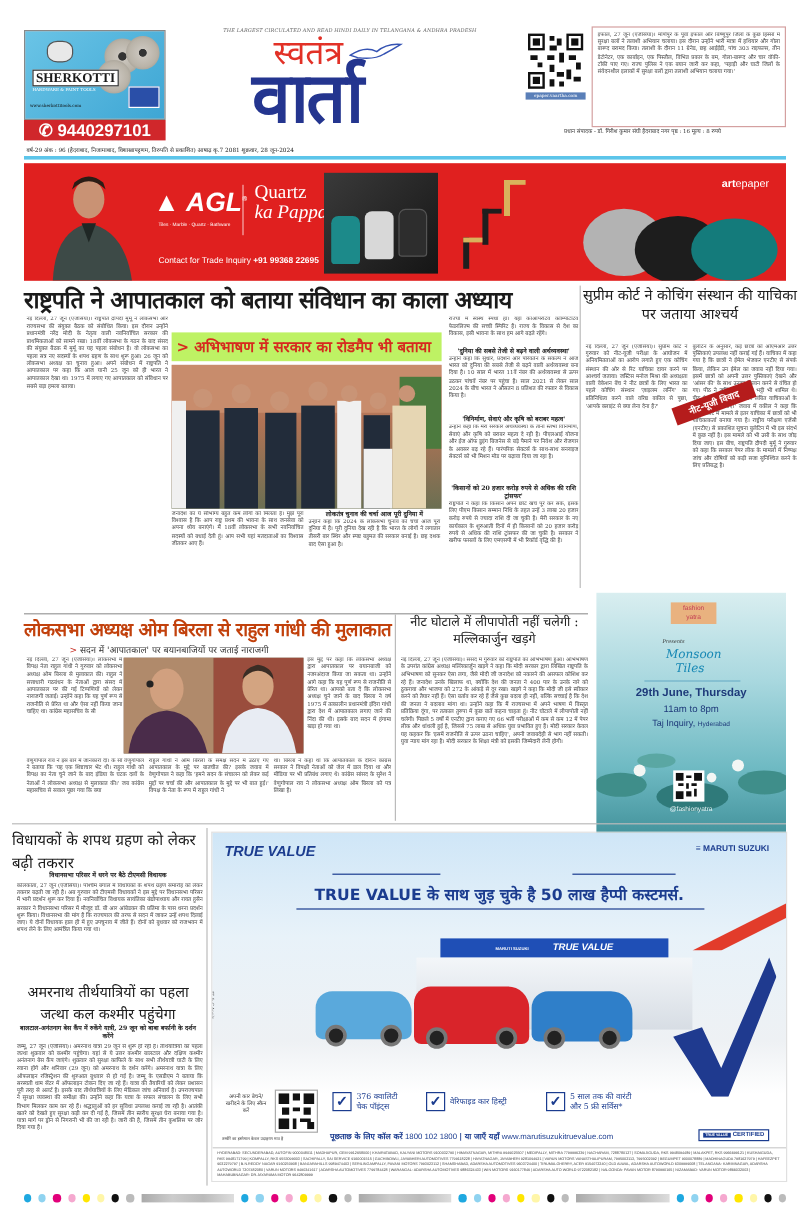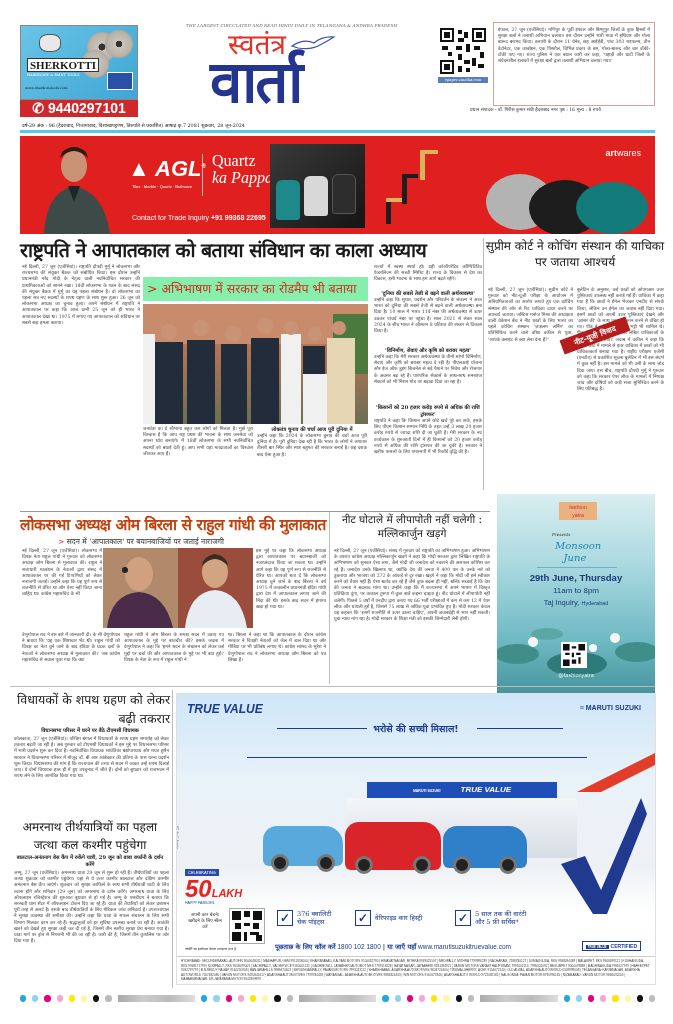--- a/index.html
+++ b/index.html
@@ -35,21 +35,21 @@
 #agl-sep{position:absolute;left:182px;top:18px;width:1px;height:42px;background:#f6b0b0}
 #agl-premium{position:absolute;left:192px;top:16px;color:#fff;font-family:"Liberation Serif",serif;font-size:16px;line-height:17px}
 #agl-contact{position:absolute;left:112px;top:78px;color:#fff;font-family:"Liberation Sans",sans-serif;font-size:7px}
 #agl-contact b{font-weight:bold}
 #agl-panel{position:absolute;left:250px;top:8px;width:95px;height:84px;background:linear-gradient(135deg,#3a3a3a,#151515)}
 #artwares{position:absolute;right:14px;top:12px;color:#fff;font-family:"Liberation Sans",sans-serif;font-size:9px}
 #artwares b{font-weight:bold}
 
 #lead-hd{left:20px;top:238px;font-size:19.5px;color:#1a1a1a;font-family:"DejaVu Sans",sans-serif;font-weight:bold;letter-spacing:-.6px;line-height:26px}
 #lead-col1{left:22px;top:264px;width:118px;height:150px}
-#roadmap-banner{left:143px;top:277px;width:225px;height:24px;background:#86efac;color:#d62a1f;font-family:"DejaVu Sans",sans-serif;font-weight:normal;font-size:12.5px;line-height:24px;padding-left:4px;white-space:nowrap;overflow:hidden}
+#roadmap-banner{left:143px;top:277px;width:225px;height:24px;background:#bef264;color:#d62a1f;font-family:"DejaVu Sans",sans-serif;font-weight:bold;font-size:12.5px;line-height:24px;padding-left:4px;white-space:nowrap;overflow:hidden}
 #lead-photo{left:143px;top:304px;width:225px;height:120px;background:linear-gradient(180deg,#c98b6f 0%,#b17355 40%,#6b6f52 100%);overflow:hidden}
 #lead-col2{left:143px;top:426px;width:110px;height:82px}
 #lead-col3{left:257px;top:426px;width:110px;height:82px}
 #lead-col4{left:374px;top:264px;width:108px;height:244px}
 
 #sc-hd{left:485px;top:238px;width:180px;font-size:12px;font-family:"DejaVu Sans",sans-serif;color:#1a1a1a;text-align:center;line-height:16px}
 #sc-col1{left:488px;top:287px;width:85px;height:200px}
 #sc-col2{left:577px;top:287px;width:87px;height:200px}
 #neet-stamp{left:560px;top:328px;width:70px;height:15px;background:#b51c1c;color:#fff;font-size:7.5px;font-weight:bold;text-align:center;line-height:15px;transform:rotate(-20deg);font-family:"DejaVu Sans",sans-serif}
 
@@ -71,21 +71,21 @@
 #fy-presents{position:absolute;left:55px;top:38px;font-size:4.2px;font-style:italic;color:#333}
 #fy-monsoon{position:absolute;left:58px;top:46px;font-family:"DejaVu Serif",serif;font-style:italic;font-size:10px;color:#1587b4;line-height:12px;text-align:center;width:40px}
 #fy-rule{position:absolute;left:40px;top:73px;width:80px;height:1px;background:#6fb0c8}
 #fy-date{position:absolute;left:0;top:78px;width:158px;text-align:center;font-family:"Liberation Sans",sans-serif;font-weight:bold;font-size:9.5px;color:#1e3a7a}
 #fy-time{position:absolute;left:0;top:92px;width:158px;text-align:center;font-family:"Liberation Sans",sans-serif;font-size:8px;color:#1e3a7a}
 #fy-venue{position:absolute;left:0;top:104px;width:158px;text-align:center;font-family:"Liberation Sans",sans-serif;font-size:7.5px;color:#1e3a7a}
 #fy-venue .city{font-size:5.5px}
 #fy-qr{position:absolute;left:64px;top:148px;width:26px;height:26px;background:#fff;padding:2px}
 #fy-handle{position:absolute;left:0;top:178px;width:158px;text-align:center;font-family:"Liberation Sans",sans-serif;font-size:5.5px;color:#eaf6f8}
 
-#mla-hd{left:10px;top:690px;width:160px;font-size:12.5px;font-family:"DejaVu Sans",sans-serif;color:#1a1a1a;text-align:right;line-height:19px}
+#mla-hd{left:10px;top:690px;width:160px;font-size:12.5px;font-family:"DejaVu Sans",sans-serif;color:#1a1a1a;text-align:left;line-height:19px}
 #mla-sub{left:10px;top:727px;width:160px}
 #mla-body{left:14px;top:736px;width:155px;height:70px}
 
 #amar-hd{left:10px;top:818px;width:160px;font-size:12px;font-family:"DejaVu Sans",sans-serif;color:#1a1a1a;text-align:center;line-height:18px}
 #amar-sub{left:12px;top:854px;width:156px}
 #amar-body{left:14px;top:870px;width:155px;height:118px}
 
 #tv-ad{left:176px;top:693px;width:480px;height:292px;background:linear-gradient(180deg,#cfe6f7 0%,#e8f2f9 30%,#eef1f4 60%,#fff 75%);overflow:hidden;border:1px solid #e0e0e0}
 #tv-logo{position:absolute;left:10px;top:8px;font-family:"Liberation Sans",sans-serif;font-weight:bold;font-style:italic;font-size:12px;color:#1b3c8f}
 #tv-maruti{position:absolute;right:14px;top:10px;font-family:"Liberation Sans",sans-serif;font-weight:bold;font-size:7px;color:#1b3c8f}
@@ -192,21 +192,21 @@
     <rect x="22" y="28" width="5" height="30" fill="#1e1e1e"></rect>
       <rect x="22" y="28" width="16" height="4" fill="#1e1e1e"></rect>
     <rect x="6" y="52" width="5" height="26" fill="#1e1e1e"></rect>
       <rect x="6" y="52" width="16" height="4" fill="#d9b25c"></rect>
   </svg>
   <svg style="position:absolute;left:460px;top:26px;width:175px;height:72px" viewBox="0 0 175 72">
     <ellipse cx="40" cy="40" rx="34" ry="28" fill="#b3b3b3"></ellipse>
     <ellipse cx="85" cy="46" rx="36" ry="28" fill="#1d1d1d"></ellipse>
     <ellipse cx="132" cy="46" rx="36" ry="26" fill="#147b7b"></ellipse>
   </svg>
-  <div id="artwares"><b>art</b><span>wares</span></div>
+  <div id="artwares"><b>art</b><span>epaper</span></div>
 </div>
 
 <div id="lead-hd" class="abs">राष्ट्रपति ने आपातकाल को बताया संविधान का काला अध्याय</div>
 <div id="lead-col1" class="abs body-text">नई दिल्ली, 27 जून (एजेंसियां)। राष्ट्रपति द्रौपदी मुर्मू ने लोकसभा और राज्यसभा की संयुक्त बैठक को संबोधित किया। इस दौरान उन्होंने प्रधानमंत्री नरेंद्र मोदी के नेतृत्व वाली नवनिर्वाचित सरकार की प्राथमिकताओं को सामने रखा। 18वीं लोकसभा के गठन के बाद संसद की संयुक्त बैठक में मुर्मू का यह पहला संबोधन है। वो लोकसभा का पहला सत्र नए सदस्यों के शपथ ग्रहण के साथ शुरू हुआ। 26 जून को लोकसभा अध्यक्ष का चुनाव हुआ। अपने संबोधन में राष्ट्रपति ने आपातकाल पर कहा कि आज यानी 25 जून को ही भारत ने आपातकाल देखा था। 1975 में लगाए गए आपातकाल को संविधान पर सबसे बड़ा हमला बताया।</div>
 <div id="roadmap-banner" class="abs">&gt; अभिभाषण में सरकार का रोडमैप भी बताया</div>
 <div id="lead-photo" class="abs">
   <svg viewBox="0 0 225 120" width="225" height="120">
     <rect x="0" y="0" width="225" height="40" fill="#c88c6c"></rect>
     <rect x="190" y="10" width="35" height="60" fill="#4c7a3e"></rect>
     <g fill="#222c3a">
@@ -292,21 +292,21 @@
       <circle cx="118" cy="34" r="5" fill="#f3f6f4"></circle>
       <circle cx="96" cy="44" r="4" fill="#f3f6f4"></circle>
   </svg>
   <div id="fy-logo">
       <div>fashion</div>
       <div>yatra</div>
     </div>
   <div id="fy-presents">Presents</div>
   <div id="fy-monsoon">
       <div>Monsoon</div>
-      <div>June</div>
+      <div>Tiles</div>
     </div>
   <div id="fy-rule"></div>
   <div id="fy-date">29th June, Thursday</div>
   <div id="fy-time">11am to 8pm</div>
   <div id="fy-venue"><span>Taj Inquiry,</span> <span class="city">Hyderabad</span></div>
   <svg id="fy-qr" viewBox="0 0 10 10">
     <rect width="10" height="10" fill="#fff"></rect>
     <path d="M0 0h3v3h-3zM7 0h3v3h-3zM0 7h3v3h-3zM4 1h2v1h-2zM4 4h1v2h-1zM6 4h2v1h-2zM4 7h2v2h-2zM7 6h1v3h-1zM1 4h2v1h-2z" fill="#111"></path>
   </svg>
   <div id="fy-handle">@fashionyatra</div>
@@ -320,46 +320,41 @@
 
 <div id="amar-hd" class="abs">अमरनाथ तीर्थयात्रियों का पहला जत्था कल कश्मीर पहुंचेगा</div>
 <div id="amar-sub" class="abs sub-hd">बालटाल-अनंतनाग बेस कैंप में रुकेंगे यात्री, 29 जून को बाबा बर्फानी के दर्शन करेंगे</div>
 <div id="amar-body" class="abs body-text">जम्मू, 27 जून (एजेंसियां)। अमरनाथ यात्रा 29 जून से शुरू हो रही है। तीर्थयात्रियों का पहला जत्था शुक्रवार को कश्मीर पहुंचेगा। यहां से ये उत्तर कश्मीर बालटाल और दक्षिण कश्मीर अनंतनाग बेस कैंप जाएंगे। शुक्रवार को सुरक्षा काफिले के साथ सभी तीर्थयात्री घाटी के लिए रवाना होंगे और शनिवार (29 जून) को अमरनाथ के दर्शन करेंगे। अमरनाथ यात्रा के लिए ऑफलाइन रजिस्ट्रेशन की शुरुआत बुधवार से हो गई है। जम्मू के एसडीएम ने बताया कि सरस्वती धाम सेंटर में ऑफलाइन टोकन दिए जा रहे हैं। यात्रा की तैयारियों को लेकर प्रशासन पूरी तरह से अलर्ट है। इसके बाद तीर्थयात्रियों के लिए मेडिकल जांच अनिवार्य है। उपराज्यपाल ने सुरक्षा व्यवस्था की समीक्षा की। उन्होंने कहा कि यात्रा के सफल संचालन के लिए सभी विभाग मिलकर काम कर रहे हैं। श्रद्धालुओं को हर सुविधा उपलब्ध कराई जा रही है। आतंकी खतरे को देखते हुए सुरक्षा कड़ी कर दी गई है, जिसमें तीन स्तरीय सुरक्षा घेरा बनाया गया है। यात्रा मार्ग पर ड्रोन से निगरानी भी की जा रही है। जारी की है, जिसमें तीन कुशलिस पर जोर दिया गया है।</div>
 
 <div id="tv-ad" class="abs">
   <div id="tv-logo">TRUE VALUE</div>
   <div id="tv-maruti"><span>≡</span> <span>MARUTI SUZUKI</span></div>
   <div class="tv-rule" style="left:100px;top:34px;width:90px"></div>
   <div class="tv-rule" style="left:300px;top:34px;width:86px"></div>
-  <div id="tv-head1">भरोसे की सच्ची मिसाल!</div>
+  <div id="tv-head2">TRUE VALUE के साथ जुड़ चुके है 50 लाख हैप्पी कस्टमर्स.</div>
   <div class="tv-rule" style="left:70px;top:63px;width:340px"></div>
   <svg style="position:absolute;left:400px;top:58px;width:80px;height:40px" viewBox="0 0 80 40">
       <path d="M0 40 L80 0 L80 12 L24 40Z" fill="#e23c2b"></path>
     </svg>
   <div id="tv-fascia"><span class="mini">MARUTI SUZUKI</span><span>TRUE VALUE</span></div>
   <div id="tv-showroom"></div>
 
   <div class="car" style="left:86px;top:132px;width:80px;height:40px;background:#5aa9dc"></div>
   <div class="wheel" style="left:94px;top:160px"></div>
     <div class="wheel" style="left:140px;top:160px"></div>
   <div class="car" style="left:168px;top:128px;width:96px;height:48px;background:#d9242a"></div>
   <div class="wheel" style="left:178px;top:162px"></div>
     <div class="wheel" style="left:236px;top:162px"></div>
   <div class="car" style="left:266px;top:132px;width:84px;height:42px;background:#2f7fc9"></div>
   <div class="wheel" style="left:276px;top:162px"></div>
     <div class="wheel" style="left:322px;top:162px"></div>
   <svg id="tv-check" viewBox="0 0 90 120">
       <path d="M4 70 L28 62 L44 96 L84 4 L90 20 L50 120 L36 120 Z" fill="#1f3a8f"></path>
     </svg>
   <div id="tv-disclaim">*T &amp; C Apply</div>
-  <div id="tv-50">
-    <div class="c">CELEBRATING</div><br>
-    <span class="n">50</span><span class="l">LAKH</span>
-    <div class="h">HAPPY FAMILIES</div>
-  </div>
   <div id="tv-scan">अपनी कार बेचने/खरीदने के लिए स्कैन करें</div>
   <svg id="tv-qr" viewBox="0 0 10 10">
     <rect width="10" height="10" fill="#fff"></rect>
     <path d="M0 0h3v3h-3zM7 0h3v3h-3zM0 7h3v3h-3zM4 0h2v2h-2zM4 4h2v1h-2zM7 4h2v2h-2zM4 7h1v3h-1zM6 7h3v1h-3zM1 4h2v2h-2zM8 8h2v2h-2z" fill="#111"></path>
   </svg>
   <div id="tv-scan-note">तस्वीरें का इस्तेमाल केवल उदाहरण मात्र है</div>
   <div class="tv-feat" style="left:100px">
     <div class="tv-box">✓</div>
     <div class="tv-feat-t">
         <div>376 क्वालिटी</div>

